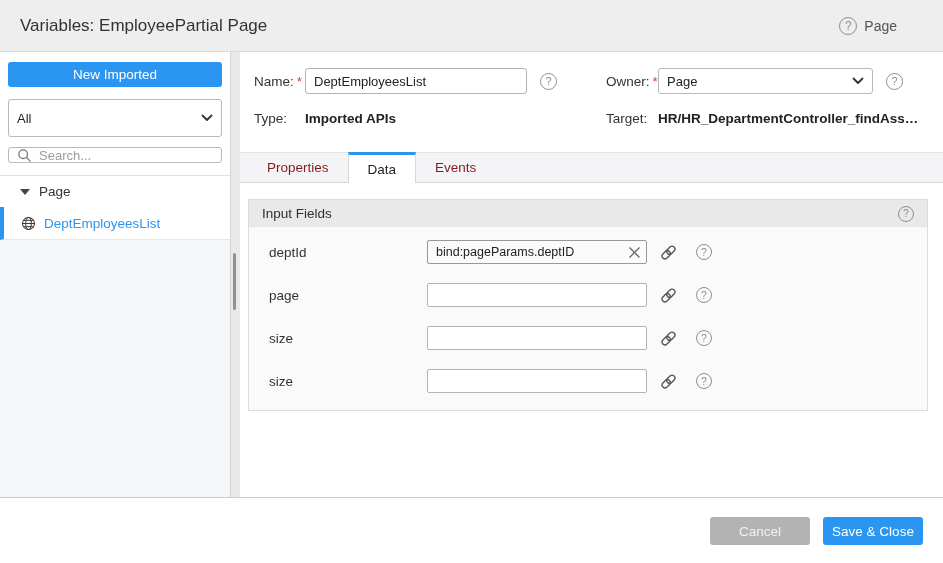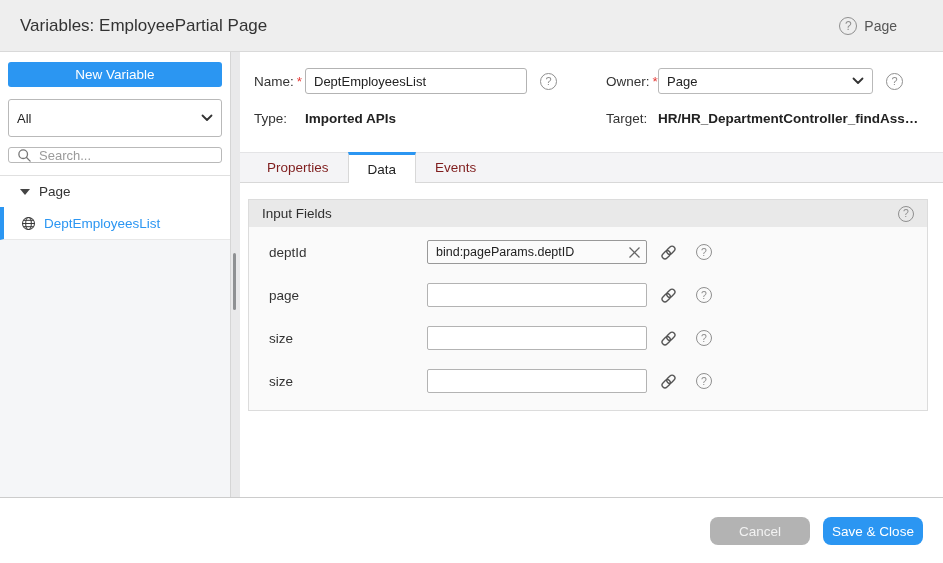--- a/index.html
+++ b/index.html
@@ -76,21 +76,21 @@
   .prow-label{ width:158px; flex:0 0 158px; font-size:13.5px; color:#333; }
   .pwrap{ position:relative; width:220px; flex:0 0 220px; }
   .pin{ width:100%; height:24px; border:1px solid #b3b3b3; border-radius:2px; background:#fff; font-size:12.5px; color:#222; padding:0 8px; font-family:Liberation Sans, sans-serif; outline:none; }
   .pin.bound{ background:#fbfbfb; border-color:#999; padding-right:26px; }
   .clearbtn{ position:absolute; right:5px; top:50%; transform:translateY(-50%); width:16px; height:16px; display:flex; align-items:center; justify-content:center; cursor:pointer; background:none; border:none; padding:0; }
   .linkbtn{ margin-left:13px; width:17px; height:17px; display:flex; align-items:center; justify-content:center; cursor:pointer; background:none; border:none; padding:0; }
   .prow .qicon{ margin-left:19px; width:16px; height:16px; font-size:10.5px; cursor:pointer; }
 
   
   .ftr{ height:66px; flex:0 0 66px; background:#fff; border-top:1px solid #cccccc; display:flex; justify-content:flex-end; align-items:flex-start; padding:19px 20px 0 0; gap:13px; }
-  .btn{ width:100px; height:28px; border:none; border-radius:8px; color:#fff; font-size:13.5px; font-family:inherit; cursor:pointer; }
+  .btn{ width:100px; height:28px; border:none; border-radius:3px; color:#fff; font-size:13.5px; font-family:inherit; cursor:pointer; }
   .btn-cancel{ background:#b3b3b3; color:#f2f2f2; }
   .btn-save{ background:#8c8c8c; }
   .btn-saveclose{ background:var(--accent); }
 </style>
 </head>
 <body>
 
 <div class="app">
 
   <div class="hdr">
@@ -98,21 +98,21 @@
     <div class="help-link">
       <span class="qicon big">?</span>
       <span>Page</span>
     </div>
   </div>
 
   <div class="bodyrow">
 
     <div class="sidebar">
       <div class="side-controls">
-        <button class="btn-newvar">New Variable</button>
+        <button class="btn-newvar">New Imported</button>
         <div class="selwrap">
           <select>
             <option>All</option>
           </select>
           <span class="chev">
             <svg width="12" height="8" viewBox="0 0 12 8">
                 <polyline points="1.5,1.5 6,6 10.5,1.5" fill="none" stroke="#333" stroke-width="1.8" stroke-linecap="round" stroke-linejoin="round"></polyline>
               </svg>
           </span>
         </div>

